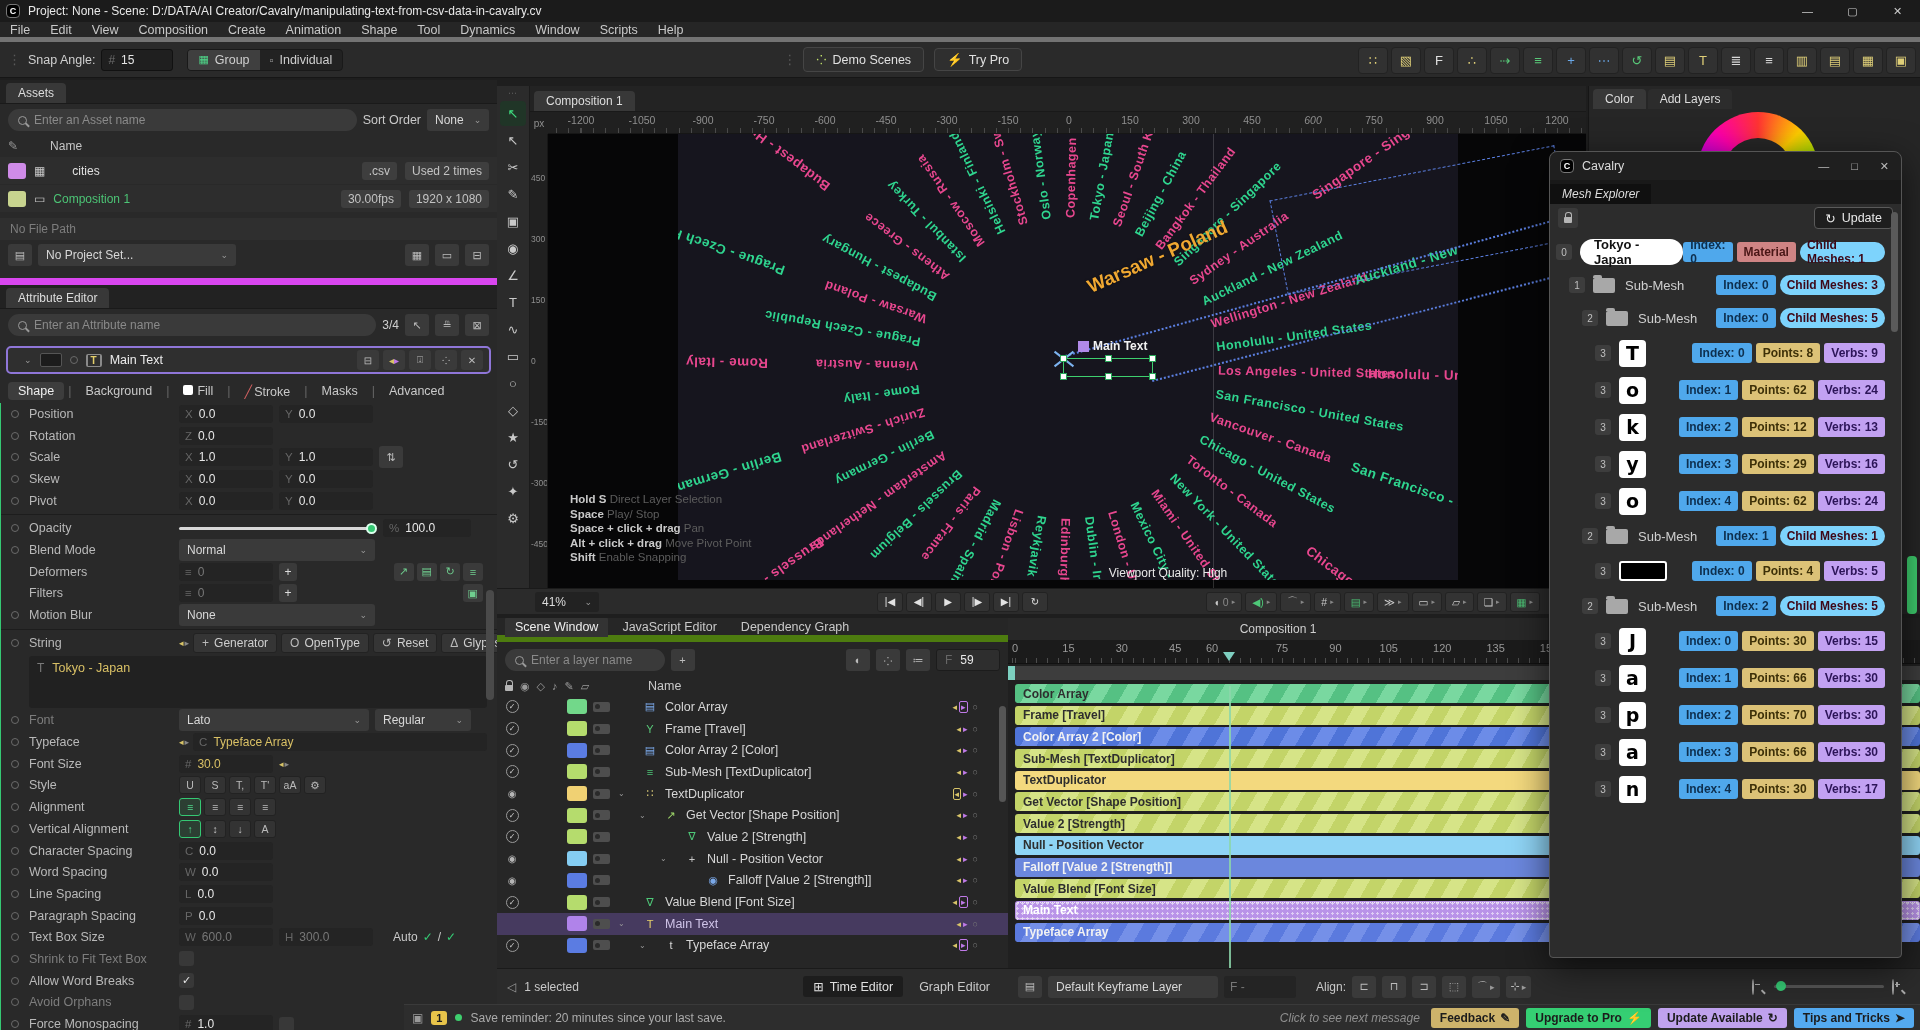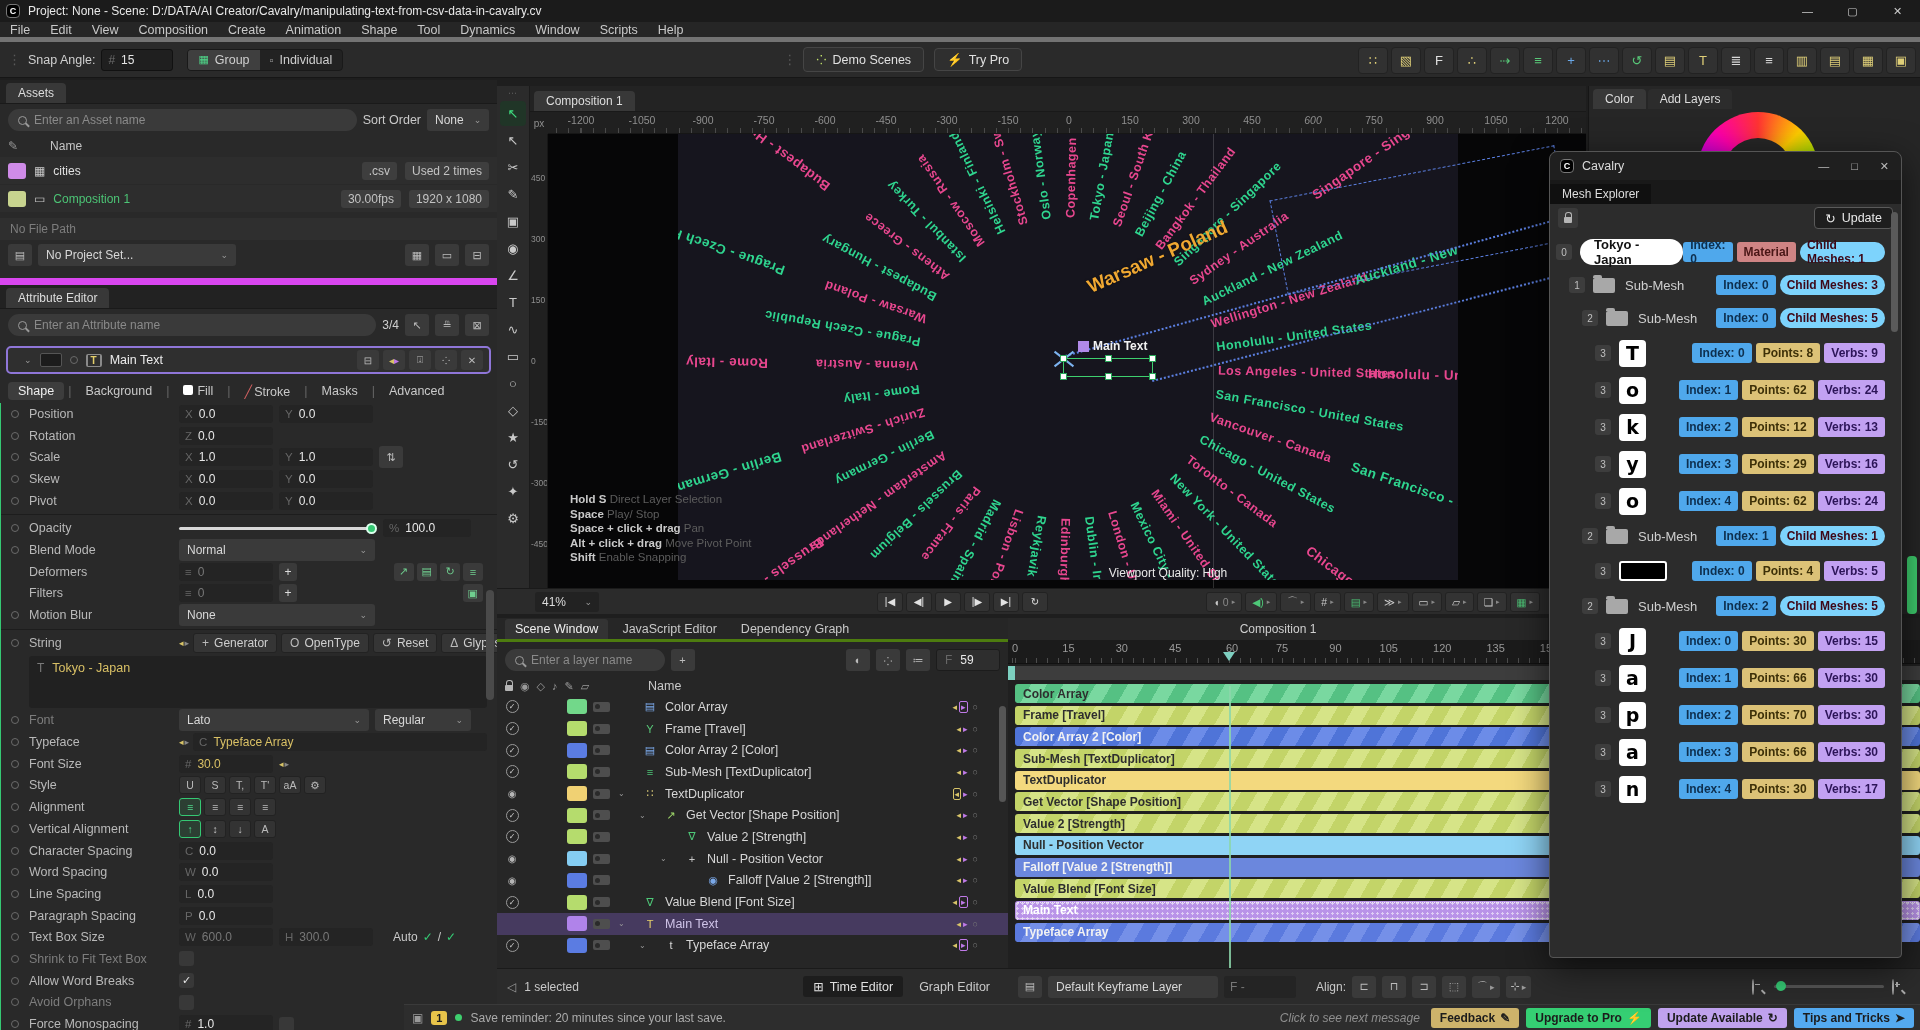--- a/index.html
+++ b/index.html
@@ -137,21 +137,21 @@
 
   
   #right-dock{left:1588px;top:86px;width:332px;height:528px;background:#262626;border-left:1px solid #161616;}
   #right-dock .tabs{display:flex;gap:2px;padding:3px 4px;}
   #wheel{position:absolute;left:108px;top:26px;width:122px;height:122px;border-radius:50%;background:conic-gradient(#f33,#fc0,#6e0,#0db56b,#0cc,#05f,#a0f,#f0a,#f33);}
   #wheel::after{content:"";position:absolute;left:26px;top:26px;width:70px;height:70px;border-radius:50%;background:#262626;}
   #dock-sliver{position:absolute;left:318px;top:470px;width:10px;height:58px;background:#3ecf6e;border-radius:4px;}
 
   
   #scene{left:497px;top:618px;width:511px;height:350px;background:#262626;overflow:hidden;}
-  .sc-tabs{height:24px;display:flex;align-items:center;gap:4px;padding-left:8px;border-bottom:3px solid #4d7c0f;color:#c9c9c9;}
+  .sc-tabs{height:24px;display:flex;align-items:center;gap:4px;padding-left:8px;border-bottom:7px solid #4d7c0f;color:#c9c9c9;}
   .sc-tabs .t{padding:3px 10px;font-size:12.5px;}
   .sc-tabs .t.on{background:#333;border-radius:3px 3px 0 0;color:#eee;}
   #sc-search-row{display:flex;align-items:center;gap:6px;padding:7px 8px 5px 8px;}
   #sc-search{width:286px;}
   #fframe{background:#2e2e2e;border:1px solid #1c1c1c;border-radius:3px;height:22px;width:64px;display:flex;align-items:center;gap:8px;padding:0 8px;}
   #fframe .pfx{color:#666;}
   #sc-cols{display:flex;align-items:center;height:20px;padding:0 8px;color:#9a9a9a;gap:7px;font-size:11px;}
   #sc-cols .nm{color:#c9c9c9;font-size:12.5px;position:absolute;left:151px;}
   .lrow{display:flex;align-items:center;height:21.7px;position:relative;}
   .lrow.sel{background:#463a5f;}
@@ -207,21 +207,21 @@
   #sb-msg{color:#ababab;font-size:12px;}
   #sb-right{position:absolute;right:6px;display:flex;align-items:center;gap:7px;}
   #sb-click{color:#8f8f8f;font-style:italic;font-size:12px;margin-right:4px;}
   .sb-btn{height:20px;border-radius:3px;display:flex;align-items:center;gap:5px;padding:0 9px;color:#1c1c1c;font-weight:bold;font-size:12px;}
 
   
   #cav-win{left:1549px;top:151px;width:353px;height:807px;background:#2c2c2c;border:1px solid #555;border-radius:8px 8px 4px 4px;box-shadow:0 10px 36px rgba(0,0,0,.6);overflow:hidden;}
   #cav-title{height:28px;background:#1f1f1f;display:flex;align-items:center;gap:8px;padding:0 10px;border-radius:8px 8px 0 0;}
   #cav-title .t{color:#dadada;font-size:12.5px;flex:1;}
   #cav-title .wc{display:flex;gap:22px;color:#bbb;font-size:11px;margin-right:2px;}
-  #cav-tabrow{height:24px;background:#191919;display:flex;align-items:flex-end;}
+  #cav-tabrow{height:24px;background:#191919;display:flex;align-items:flex-end;font-style:italic;}
   #cav-tab{background:#101010;color:#ddd;font-size:12px;padding:3px 12px;}
   #cav-toolrow{height:28px;display:flex;align-items:center;padding:0 8px;}
   .lockbtn{width:20px;height:20px;background:#3a3a3a;border-radius:3px;display:flex;align-items:center;justify-content:center;}
   .ico-lock{width:8px;height:6px;background:#b5b5b5;position:relative;margin-top:4px;border-radius:1px;}
   .ico-lock::before{content:"";position:absolute;left:0.5px;top:-5px;width:5px;height:5px;border:1.5px solid #b5b5b5;border-bottom:none;border-radius:3px 3px 0 0;}
   #cav-update{margin-left:auto;display:flex;align-items:center;gap:6px;background:#1e1e1e;border:1px solid #5a5a5a;border-radius:4px;height:22px;padding:0 10px;color:#e8e8e8;font-size:12.5px;}
   #mesh-rows{padding:6px 16px 0 6px;display:flex;flex-direction:column;gap:5px;}
   .mrow{display:flex;align-items:center;position:relative;}
   .depth-b{width:16px;height:16px;background:#3d3d3d;border-radius:3px;color:#c0c0c0;font-size:10px;display:flex;align-items:center;justify-content:center;flex:none;}
   .mlabel-pill{background:#fff;color:#111;font-weight:bold;font-size:13px;border-radius:13px;height:26px;display:flex;align-items:center;padding:0 14px;margin-left:8px;}
@@ -332,21 +332,21 @@
         </div>
     </div>
     <div class="asset-hdr">
         <span style="color:#9a9a9a">✎</span>
         <span style="margin-left:24px">Name</span>
       </div>
     <div id="asset-rows">
         <div class="asset-row">
           <span class="swatch" style="background: rgb(207, 139, 232);"></span>
           <span style="color: rgb(201, 201, 201);">▦</span>
-          <span style="color: rgb(224, 224, 224);">cities</span>
+          <span style="color: rgb(224, 224, 224); margin-left: 19px;">cities</span>
           <span style="flex: 1 1 0%;"></span>
           <span class="badge-dark">.csv</span>
           <span class="badge-dark">Used 2 times</span>
         </div>
         <div class="asset-row">
           <span class="swatch" style="background: rgb(200, 212, 143);"></span>
           <span style="color: rgb(201, 201, 201);">▭</span>
           <span style="color: rgb(76, 196, 117);">Composition 1</span>
           <span style="flex: 1 1 0%;"></span>
           <span class="badge-dark">30.00fps</span>
@@ -1105,21 +1105,21 @@
     <span class="ftr-plain">Graph Editor</span>
   </div>
 
   <div id="timeline" class="abs">
     <div id="tl-title">Composition 1</div>
     <div id="tl-ruler">
         <span class="ttick" style="left: 7px;">0</span>
         <span class="ttick" style="left: 60.4px;">15</span>
         <span class="ttick" style="left: 113.8px;">30</span>
         <span class="ttick" style="left: 167.2px;">45</span>
-        <span class="ttick" style="left: 224px;">60</span>
+        <span class="ttick" style="left: 204px;">60</span>
         <span class="ttick" style="left: 274px;">75</span>
         <span class="ttick" style="left: 327.4px;">90</span>
         <span class="ttick" style="left: 380.8px;">105</span>
         <span class="ttick" style="left: 434.2px;">120</span>
         <span class="ttick" style="left: 487.6px;">135</span>
         <span class="ttick" style="left: 541px;">150</span>
         <span class="ph-marker" style="left: 220.6px;"></span>
       </div>
     <div id="tl-work">
         <span class="sliver"></span>

